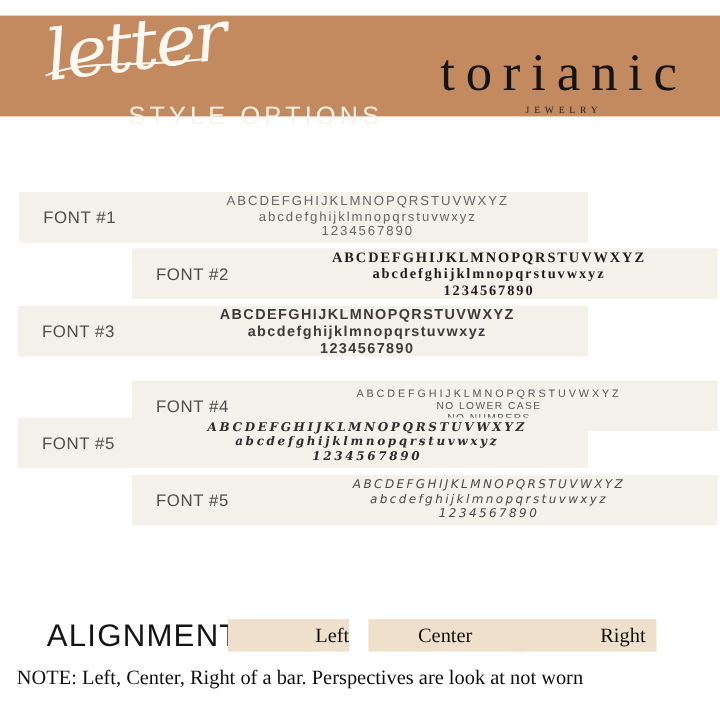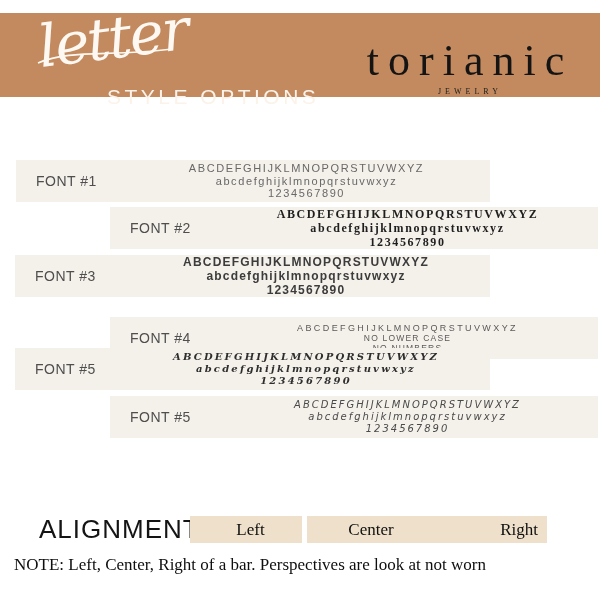--- a/index.html
+++ b/index.html
@@ -40,21 +40,21 @@
        font-weight:600;letter-spacing:2.2px;color:#2e2e2e;}
   .sample-f6 .s-line{font-family:"DejaVu Sans",sans-serif;font-style:italic;font-size:10px;
        letter-spacing:2px;color:#4a4a4a;}
 
   
   .align-title{position:absolute;left:39px;top:514px;font-size:26px;color:#141414;
        letter-spacing:1px;}
   .align-bar{position:absolute;top:516px;height:27px;background:#eee0ca;
        font-family:"Liberation Serif",serif;font-size:17px;color:#101010;
        display:flex;align-items:center;box-sizing:border-box;}
-  .bar-left{left:190px;width:112px;justify-content:center;padding-left:9px;}
+  .bar-left{left:190px;width:101px;justify-content:flex-end;padding-left:9px;}
   .bar-center{left:307px;width:128px;justify-content:center;}
   .bar-right{left:432px;width:115px;justify-content:flex-end;padding-right:9px;}
 
   .note{position:absolute;left:0;top:555px;width:500px;text-align:center;
        font-family:"Liberation Serif",serif;font-size:17px;color:#0e0e0e;}
 </style>
 </head>
 <body>
 
 <div class="header">

